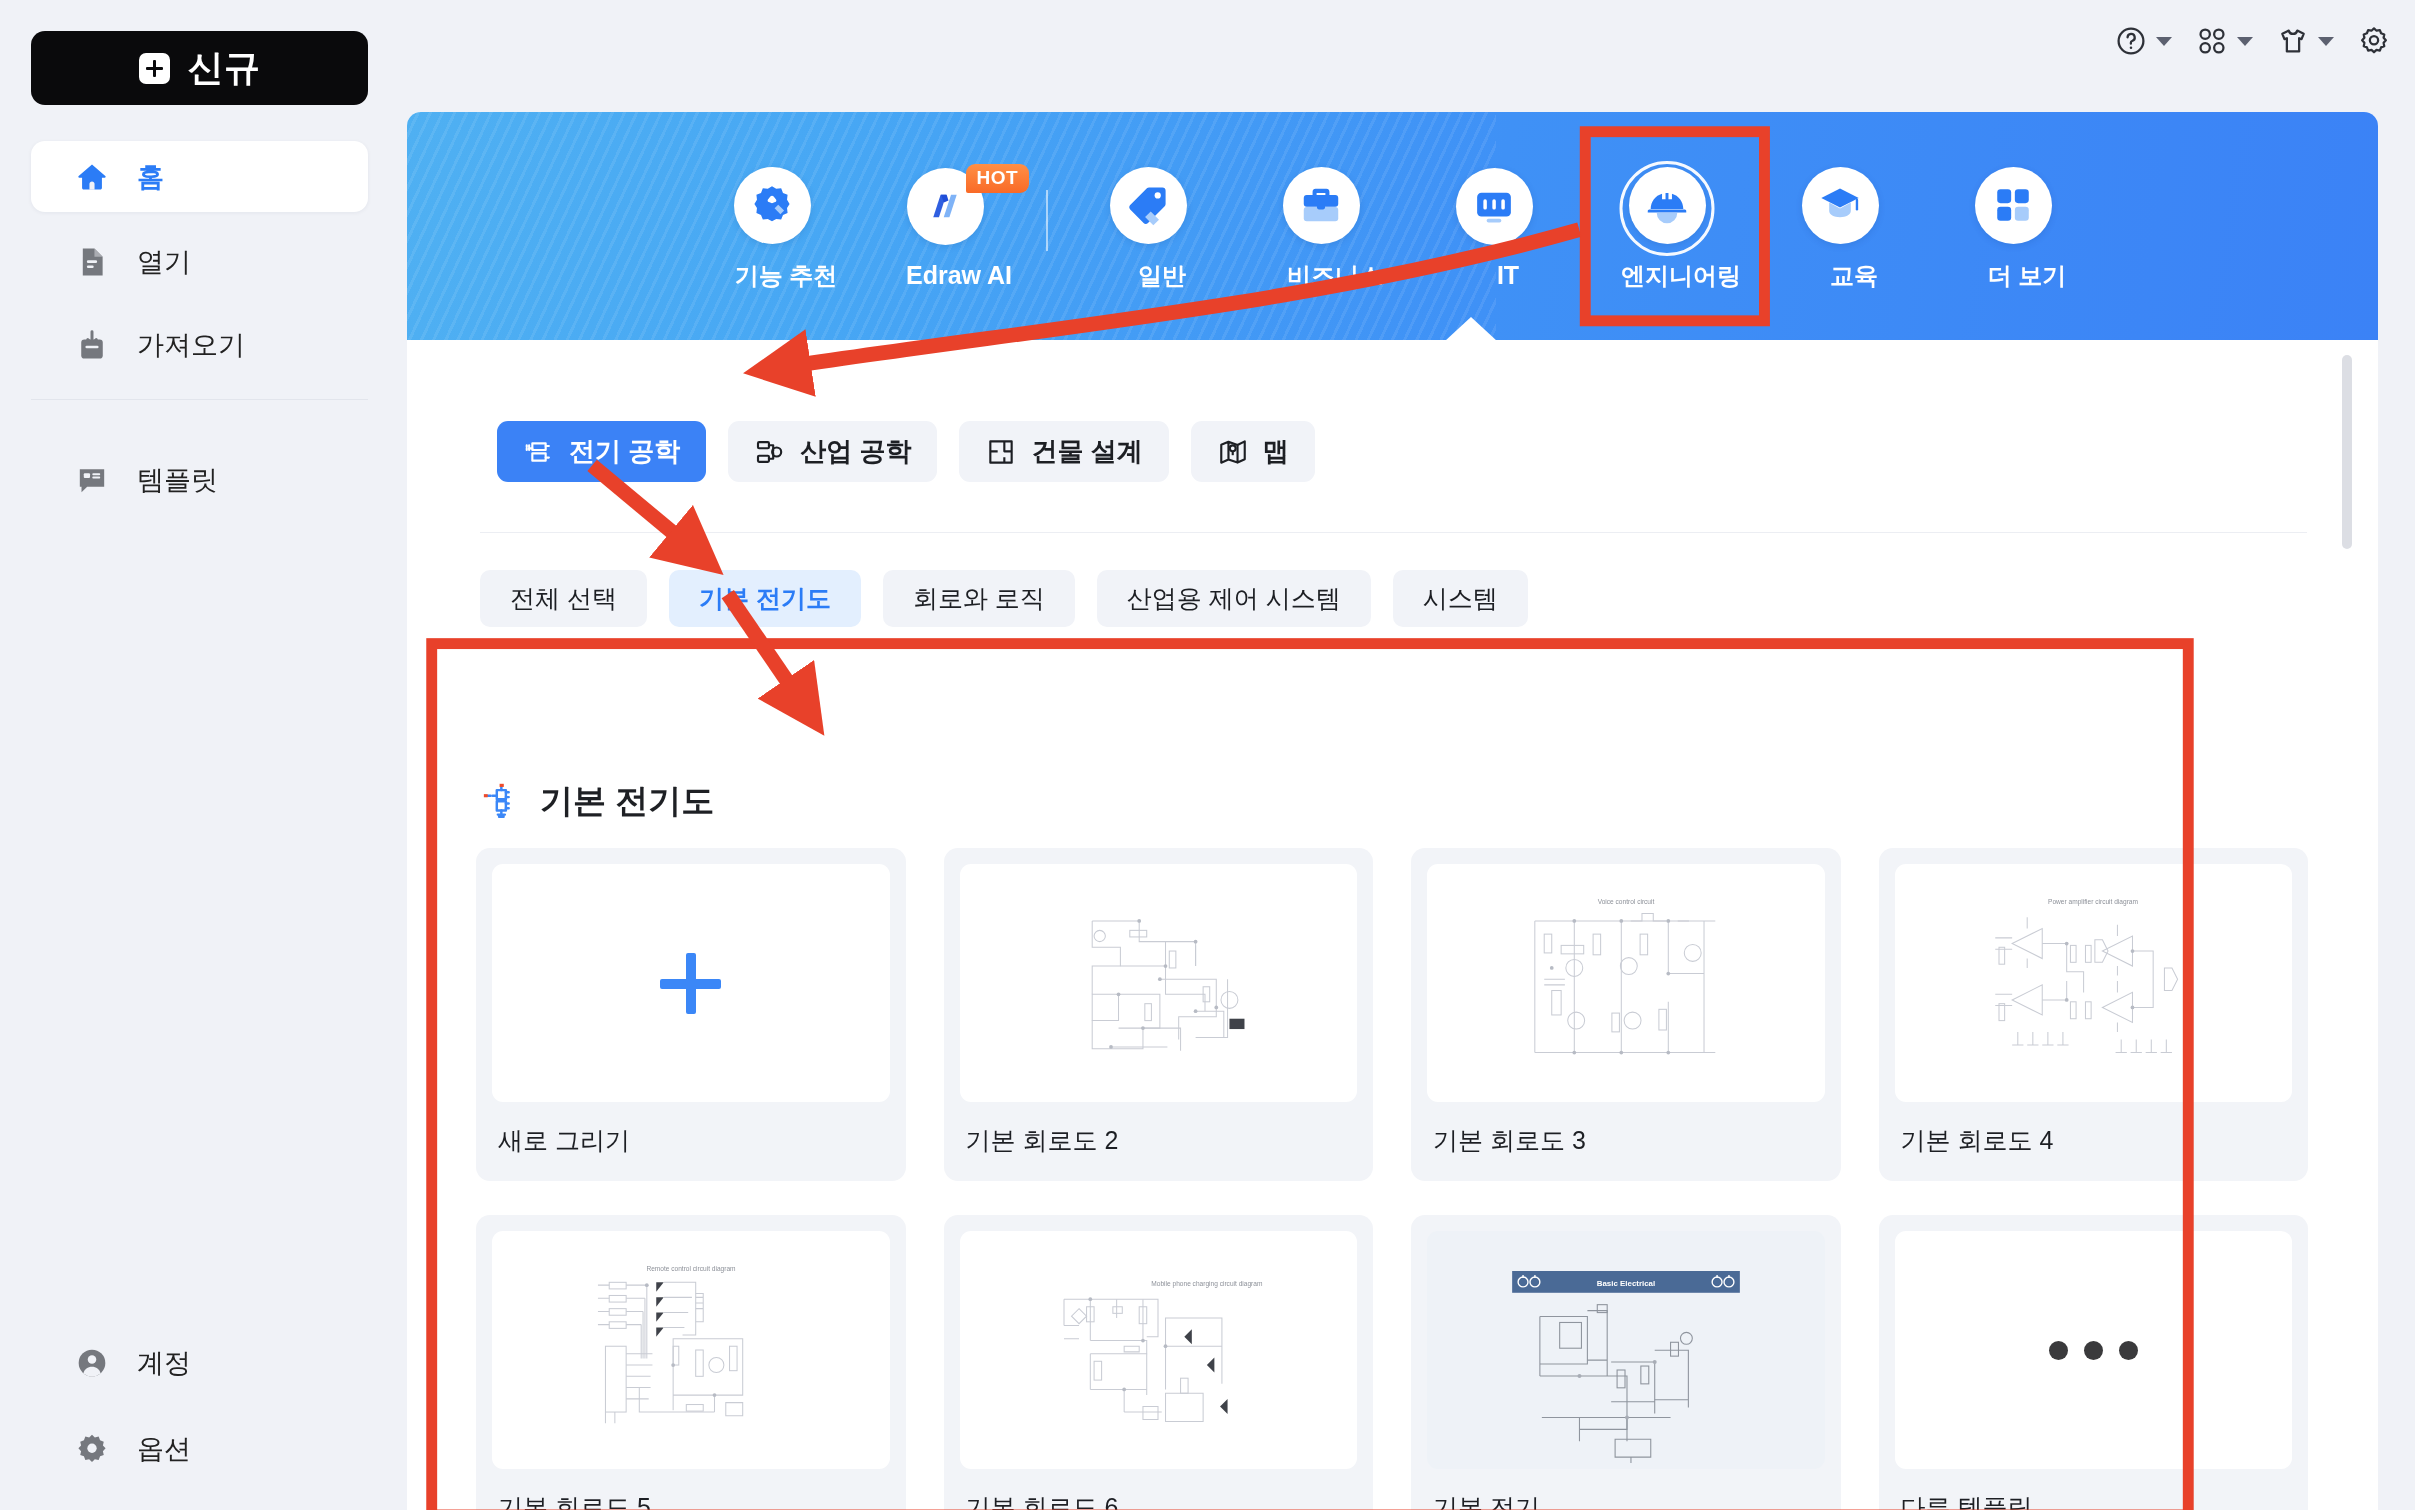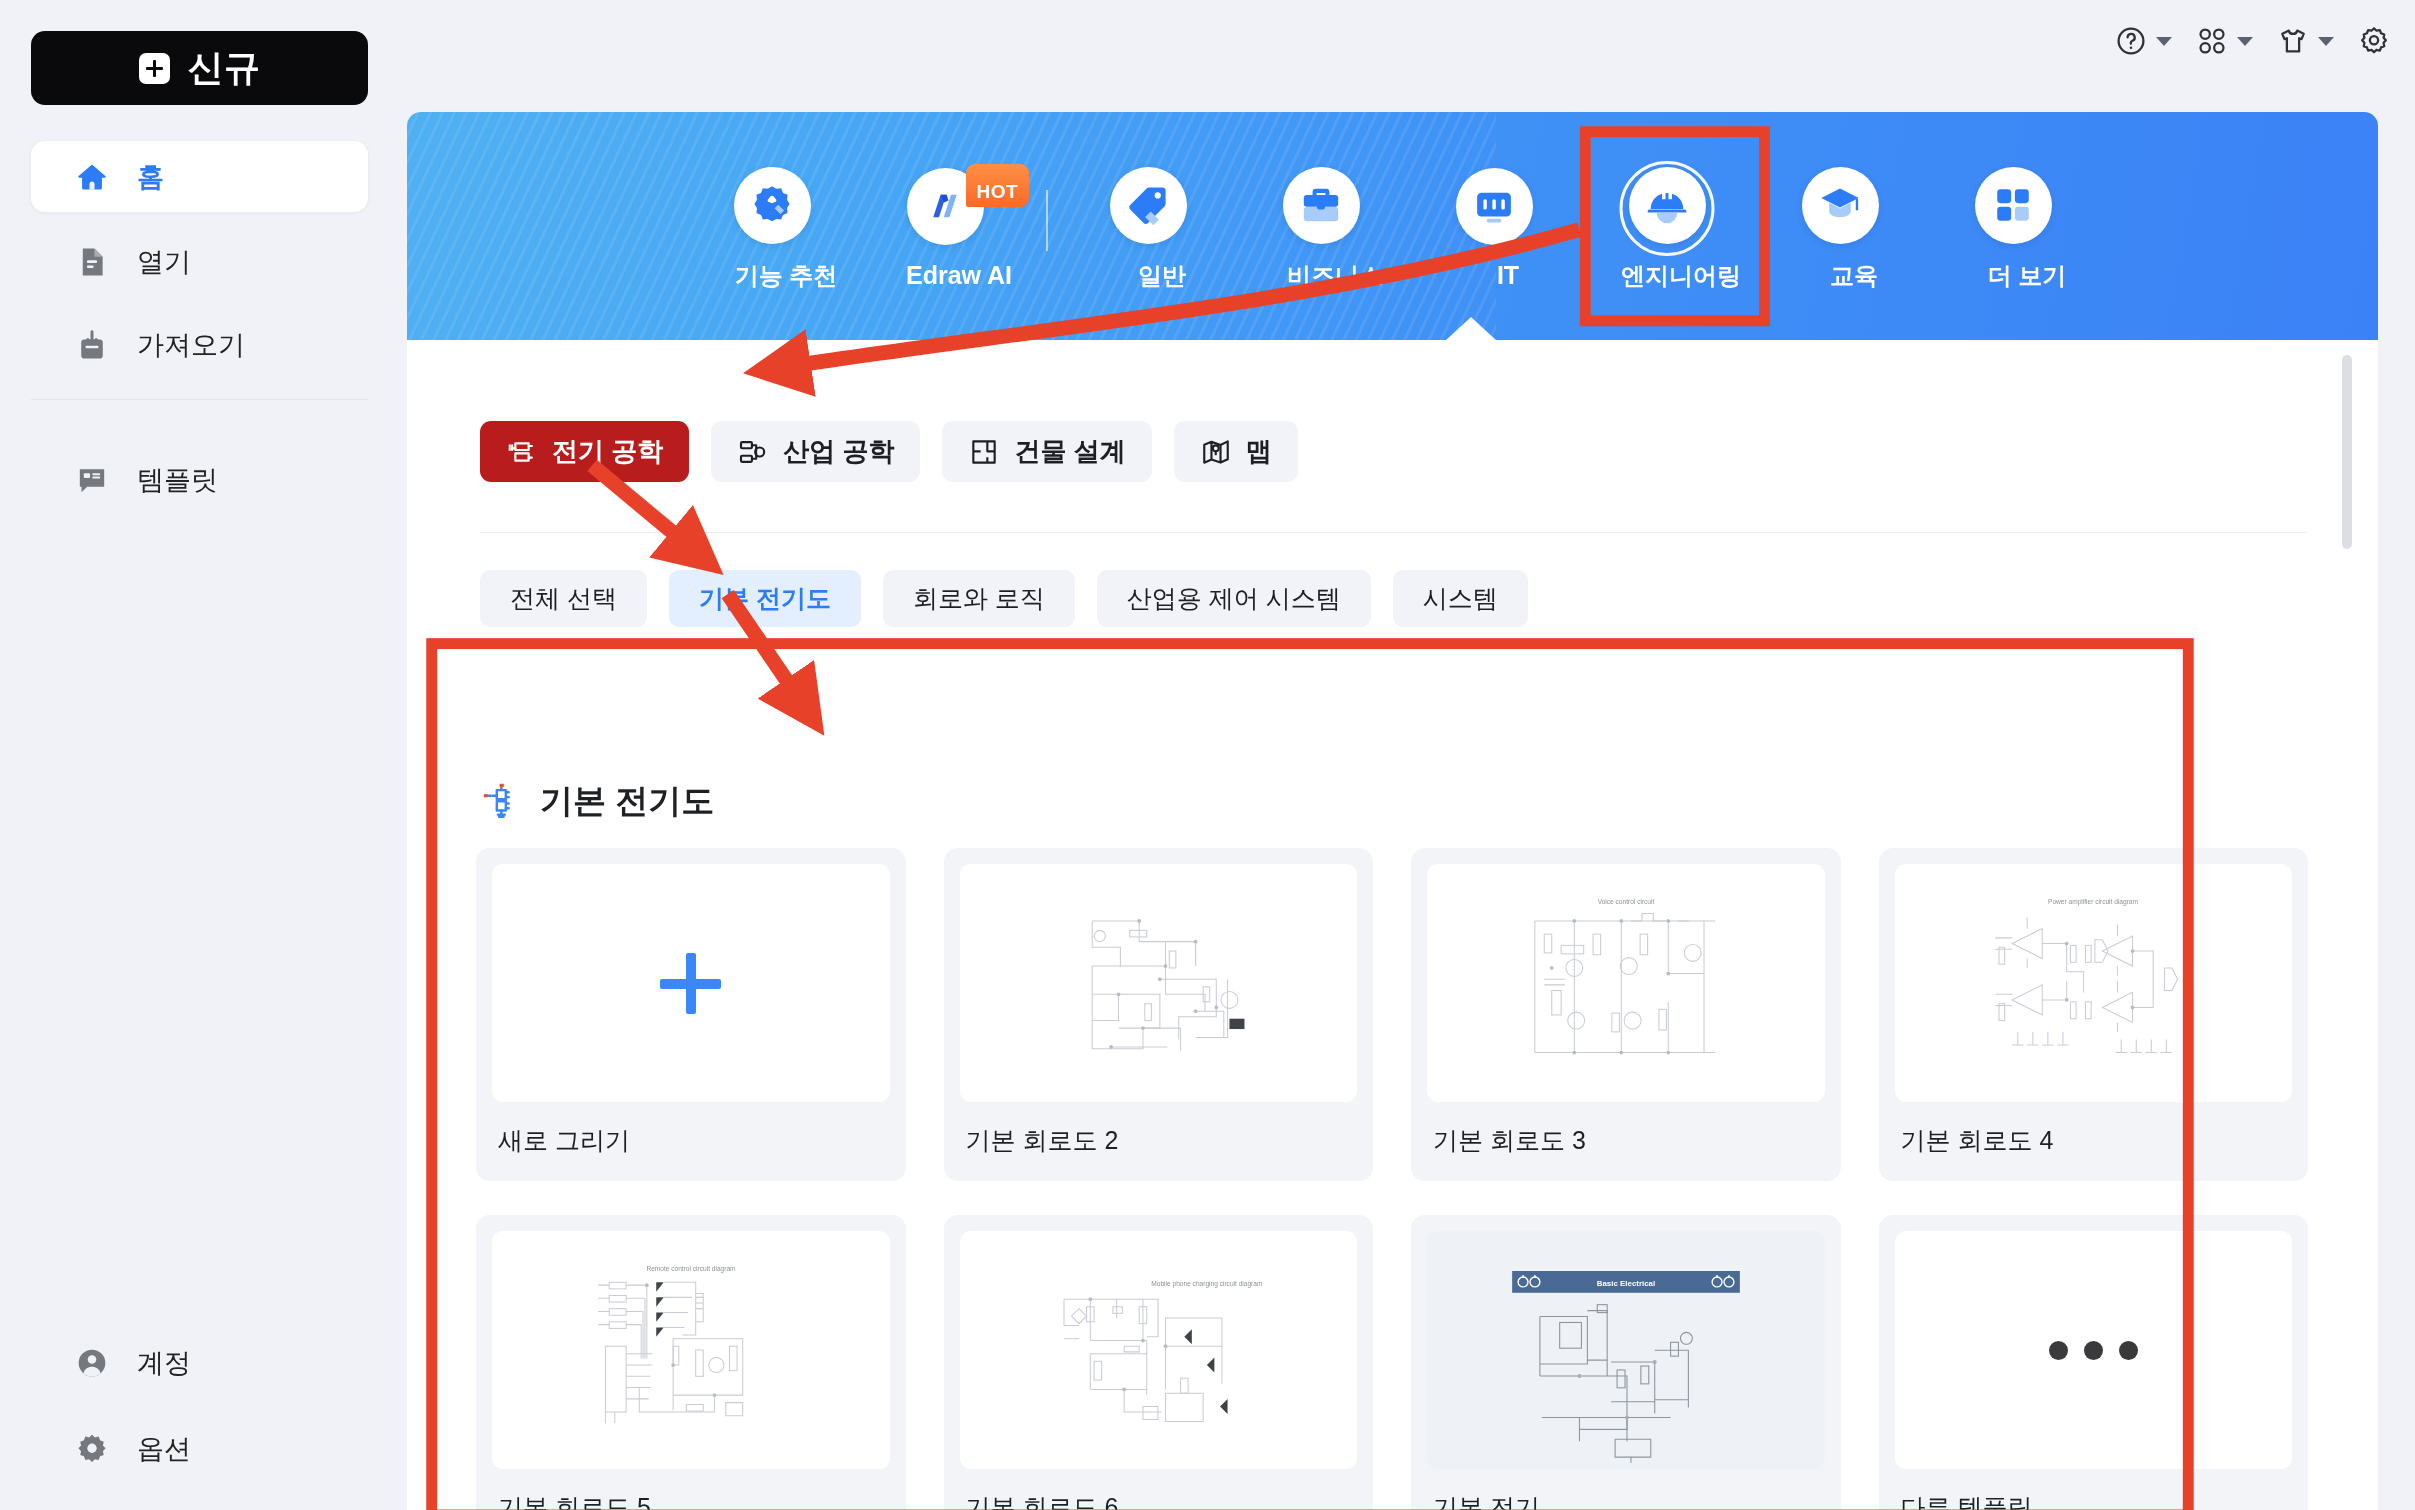--- a/index.html
+++ b/index.html
@@ -100,21 +100,21 @@
   .cat .cname {
     margin-top: 16px; color: #fff; font-size: 24px; font-weight: 600;
     white-space: nowrap;
     margin-left: 28px;
   }
   .cat.bold .cname { font-size: 25px; font-weight: 700; }
   .cat .hot {
     position: absolute; left: 107px; top: 2px;
     background: linear-gradient(180deg,#ff8f45,#f96a27);
     color: #fff; font-size: 19px; font-weight: 700; letter-spacing: 0.5px;
-    padding: 17px 11px 4px; border-radius: 9px 9px 9px 2px;
+    padding: 3px 11px 4px; border-radius: 9px 9px 9px 2px;
   }
   .cat .ring {
     position: absolute; left: 50%; top: 0px; transform: translateX(-50%);
     width: 95px; height: 95px; border-radius: 50%;
     border: 3.5px solid rgba(255,255,255,.95);
   }
   #cat-divider {
     width: 2px; height: 61px; background: rgba(255,255,255,.55); margin: 0 14px;
     align-self: center; position: relative; top: -6px;
   }
@@ -125,21 +125,21 @@
   }
 
   
   #subtabs { position: absolute; left: 73px; top: 309px; display: flex; gap: 22px; }
   .stab {
     height: 61px; border-radius: 11px; background: #f1f3f8;
     display: flex; align-items: center; gap: 14px; padding: 0 26px; cursor: pointer;
   }
   .stab svg { width: 32px; height: 32px; display:block; }
   .stab .lbl { font-size: 26px; color: #1d1f24; font-weight: 600; white-space: nowrap; }
-  .stab.sel { background: #b91c1c; }
+  .stab.sel { background: #3b82f6; margin-left: 17px; }
   .stab.sel .lbl { color: #fff; }
 
   #tabs-hr {
     position: absolute; left: 73px; top: 420px; width: 1827px; height: 1px;
     background: #eceef3;
   }
 
   #chips { position: absolute; left: 73px; top: 458px; display: flex; gap: 22px; }
   .chip {
     height: 57px; border-radius: 10px; background: #f1f3f8;

